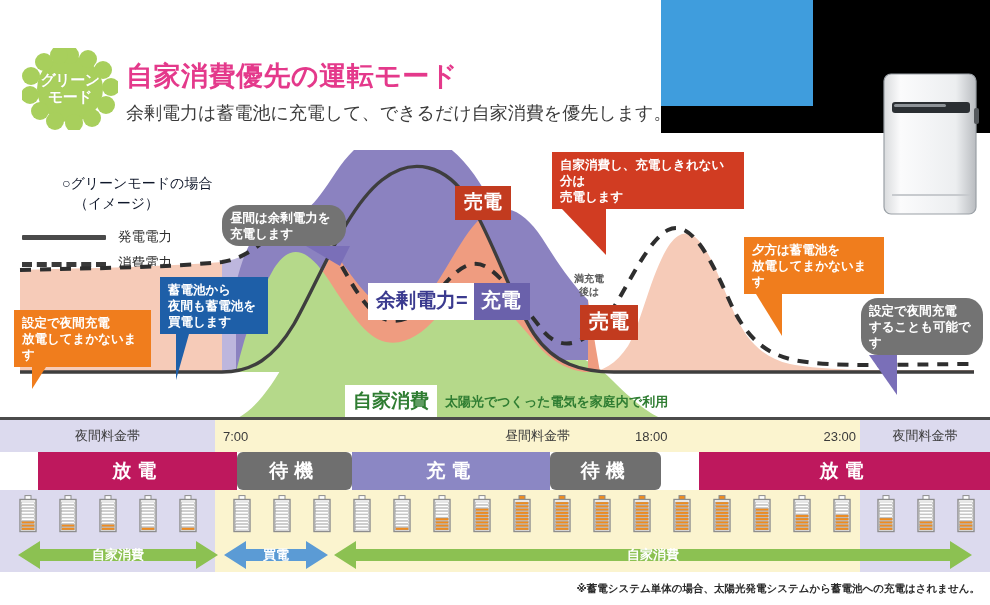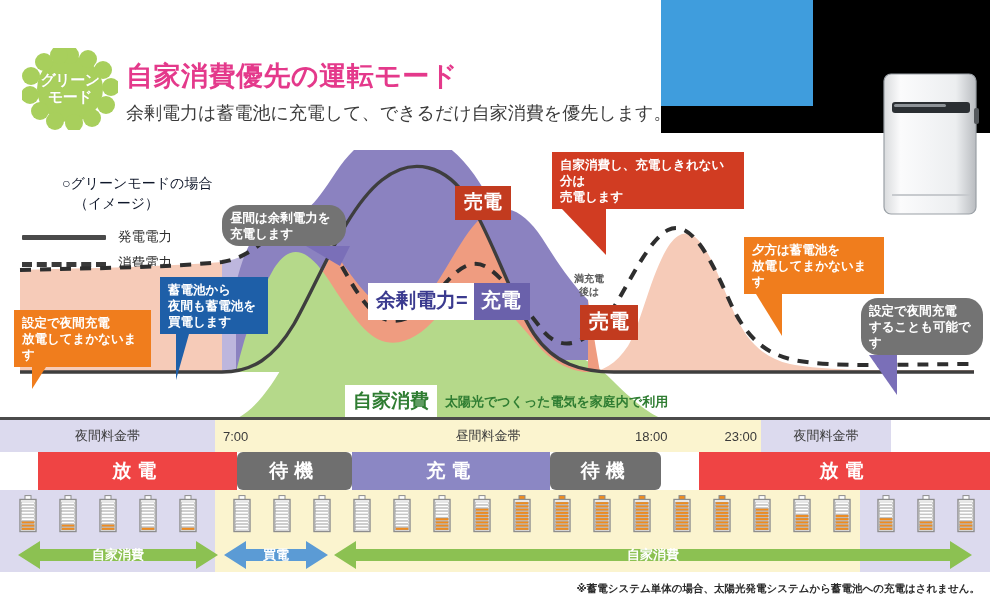--- a/index.html
+++ b/index.html
@@ -83,21 +83,21 @@
   #tariff{left:0;top:420px;width:990px;height:32px;display:flex;
      font-size:13px;color:#3a3a3a;}
   #tariff .seg{display:flex;align-items:center;justify-content:center;position:relative;}
   #tariff .night{background:#dcdaee;}
   #tariff .day{background:#fbf4cf;}
 
   
   #modes{left:0;top:452px;width:990px;height:38px;display:flex;
      font-size:19px;font-weight:bold;color:#fff;}
   #modes .seg{display:flex;align-items:center;justify-content:center;letter-spacing:6px;}
-  .m-dis{background:#ef4444;margin-left:38px;}
+  .m-dis{background:#be185d;margin-left:38px;}
   .m-idle{background:#6f6f6f;border-radius:6px;}
   .m-chg{background:#8b87c4;}
 
   
   #batt{left:0;top:490px;width:990px;height:48px;}
   #batt .bg{position:absolute;top:0;height:100%;}
   .bg-night{background:#dcdaee;}
   .bg-day{background:#fbf4cf;}
   .bat{position:absolute;top:5px;width:20px;height:38px;}
 
@@ -378,21 +378,21 @@
   <div>することも可能です</div>
   <span class="tail"></span>
 </div>
 
 <div class="abs" id="axis"></div>
 
 <div class="abs" id="tariff">
   <div class="seg night" style="width:215px">
     <span>夜間料金帯</span>
   </div>
-  <div class="seg day" style="width:546px">
+  <div class="seg day" style="width:645px">
     <span style="position:absolute;left:8px">7:00</span>
     <span>昼間料金帯</span>
     <span style="position:absolute;left:420px">18:00</span>
     <span style="position:absolute;right:4px">23:00</span>
   </div>
   <div class="seg night" style="width:130px">
     <span>夜間料金帯</span>
   </div>
 </div>
 

